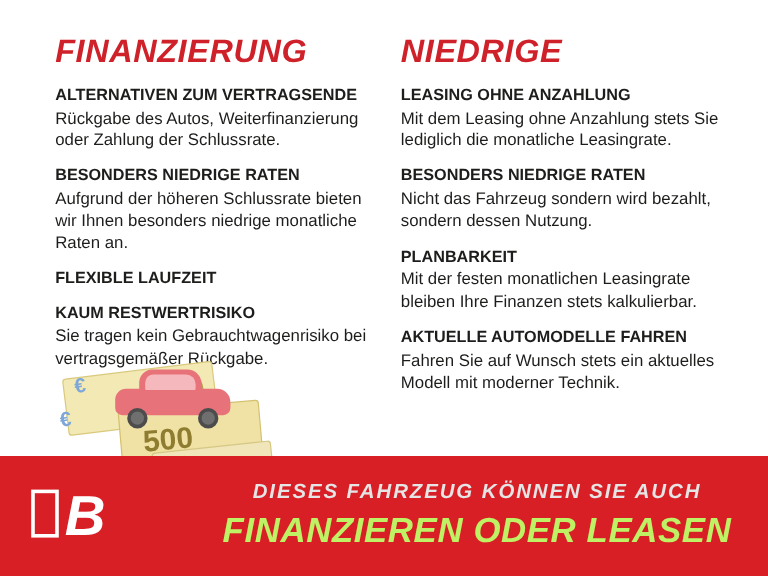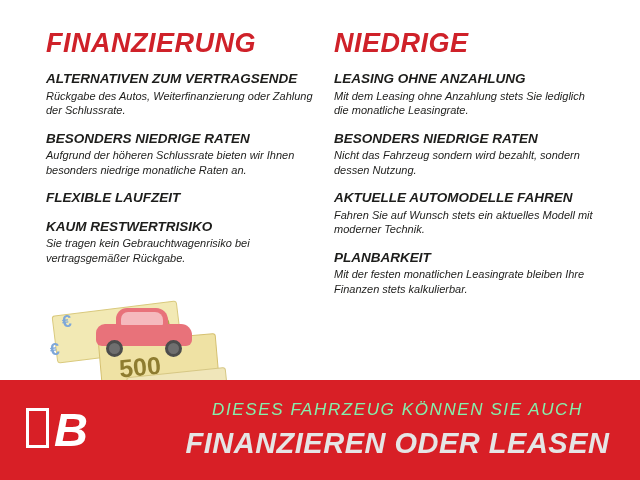--- a/index.html
+++ b/index.html
@@ -43,32 +43,31 @@
     font-size: 27px;
     font-weight: bold;
     font-style: italic;
     letter-spacing: 0.5px;
     margin: 0 0 14px 0;
     line-height: 1;
     white-space: nowrap;
   }
   .block {
     margin-bottom: 13px;
-    font-style: italic;
   }
   .block-title {
     color: #1d1d1b;
     font-size: 13.5px;
     font-weight: bold;
     line-height: 1.15;
     margin: 0 0 2px 0;
   }
   .block-text {
     color: #1d1d1b;
-    font-size: 11px;
+    font-size: 14px;
     line-height: 1.32;
     margin: 0;
   }
   
   .banner {
     position: absolute;
     left: 0;
     bottom: 0;
     width: 640px;
     height: 100px;
@@ -79,30 +78,30 @@
     left: 170px;
     top: 0;
     width: 455px;
     height: 100px;
     display: flex;
     flex-direction: column;
     align-items: center;
     justify-content: center;
   }
   .banner-line1 {
-    color: #86efac;
+    color: #e5e5e5;
     font-size: 17px;
-    font-weight: normal;
+    font-weight: bold;
     font-style: italic;
     letter-spacing: 1.6px;
     margin-bottom: 7px;
     white-space: nowrap;
   }
   .banner-line2 {
-    color: #e5e5e5;
+    color: #bef264;
     font-size: 29px;
     font-weight: bold;
     font-style: italic;
     letter-spacing: 0.5px;
     white-space: nowrap;
   }
   
   .logo {
     position: absolute;
     left: 24px;
@@ -276,26 +275,26 @@
 
         <div class="block">
           <p class="block-title">LEASING OHNE ANZAHLUNG</p>
           <p class="block-text">Mit dem Leasing ohne Anzahlung stets Sie lediglich die monatliche Leasingrate.</p>
         </div>
         <div class="block">
           <p class="block-title">BESONDERS NIEDRIGE RATEN</p>
           <p class="block-text">Nicht das Fahrzeug sondern wird bezahlt, sondern dessen Nutzung.</p>
         </div>
         <div class="block">
+          <p class="block-title">PLANBARKEIT</p>
+          <p class="block-text">Mit der festen monatlichen Leasingrate bleiben Ihre Finanzen stets kalkulierbar.</p>
+        </div>
+        <div class="block">
           <p class="block-title">AKTUELLE AUTOMODELLE FAHREN</p>
           <p class="block-text">Fahren Sie auf Wunsch stets ein aktuelles Modell mit moderner Technik.</p>
-        </div>
-        <div class="block">
-          <p class="block-title">PLANBARKEIT</p>
-          <p class="block-text">Mit der festen monatlichen Leasingrate bleiben Ihre Finanzen stets kalkulierbar.</p>
         </div>
       </div>
 
     </div>
   </div>
 
   <div class="illus">
     <div class="note note-200">
       <span class="den">200</span>
     </div>

